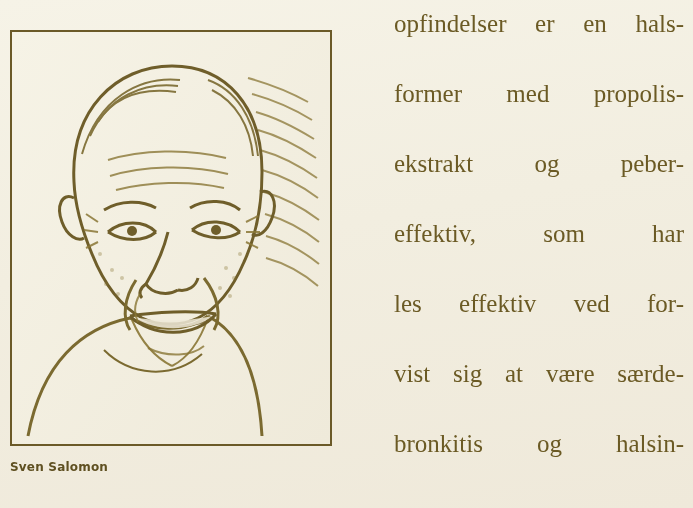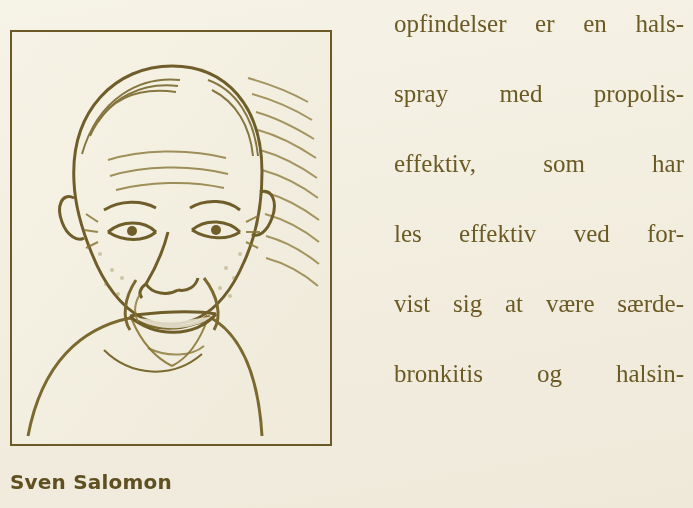--- a/index.html
+++ b/index.html
@@ -34,24 +34,24 @@
     border: 2px solid #6b5a28;
     background: #f5f2e5;
     overflow: hidden;
   }
   .portrait-svg {
     display: block;
     width: 100%;
     height: 100%;
   }
   .photo-caption {
-    margin-top: 24px;
+    margin-top: 14px;
     font-family: "DejaVu Sans", sans-serif;
     font-weight: bold;
-    font-size: 20px;
+    font-size: 12px;
     color: #5f5021;
     letter-spacing: 0.2px;
   }
 
   
   .text-column {
     position: absolute;
     left: 362px;
     top: 0px;
     width: 322px;
@@ -204,21 +204,22 @@
         </g>
       </svg>
     </div>
     <div class="photo-caption">Sven Salomon</div>
   </div>
 
   <div class="text-column">
 
     <div class="para para-top">
       <span class="line">opfindelser er en hals-</span>
-      <span class="line">spray med propolis-</span>
+      <span class="line">former med propolis-</span>
+      <span class="line">ekstrakt og peber-</span>
       <span class="line">effektiv, som har</span>
       <span class="line">les effektiv ved for-</span>
       <span class="line">vist sig at være særde-</span>
       <span class="line">bronkitis og halsin-</span>
 
     </div>
 
   </div>
 </div>
 

